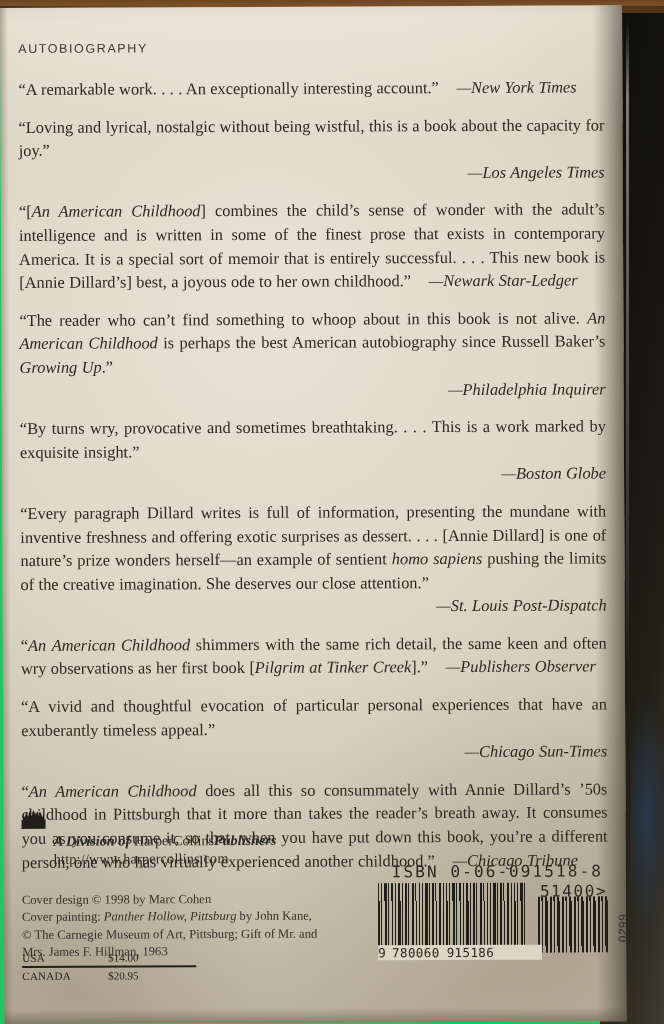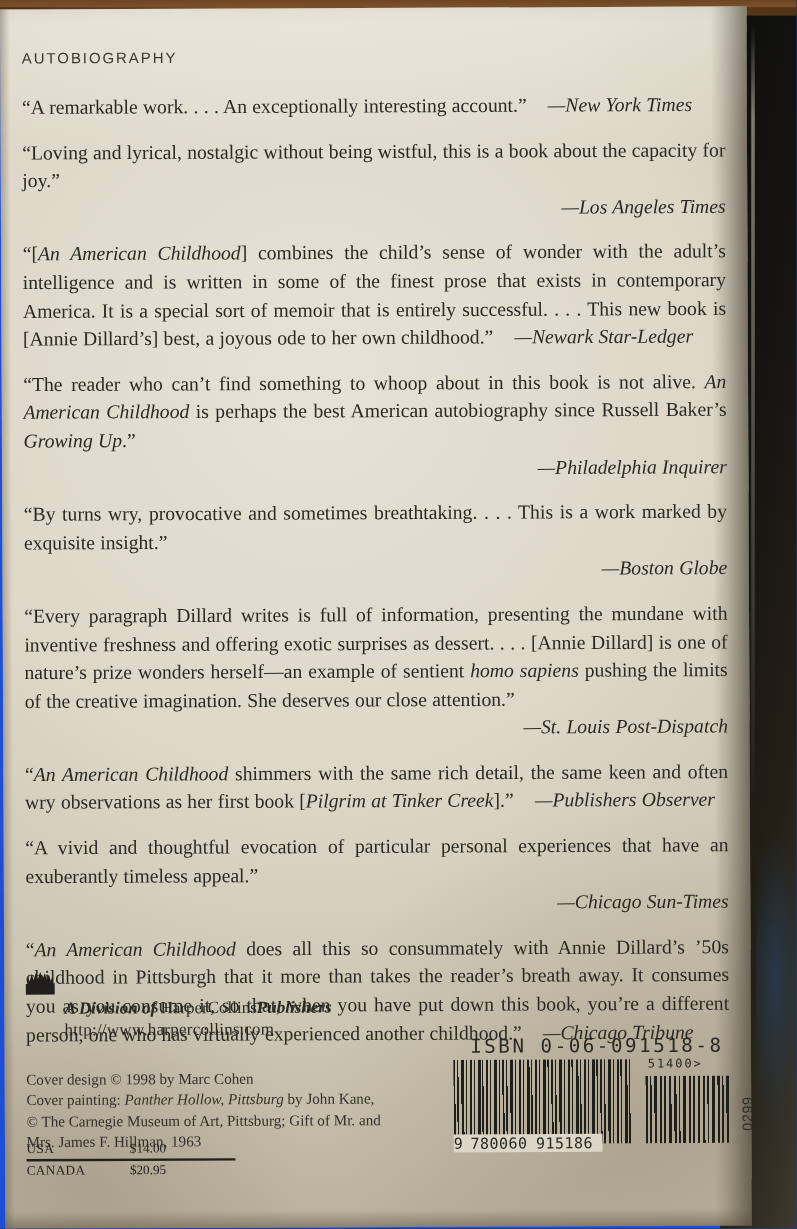--- a/index.html
+++ b/index.html
@@ -13,21 +13,21 @@
     overflow: hidden;
     font-family: "Liberation Serif", "DejaVu Serif", serif;
   }
 
   
   #photo {
     position: relative;
     width: 664px;
     height: 1024px;
     overflow: hidden;
-    background: #1d4ed8;
+    background: #22c55e;
   }
 
   
   .surface-right {
     position: absolute;
     top: 0;
     right: 0;
     width: 64px;
     height: 1024px;
     background: linear-gradient(100deg, #0d0d0c 0%, #14130f 35%, #232017 70%, #3d3a30 100%);
@@ -294,29 +294,29 @@
     background-image: repeating-linear-gradient(90deg,
       #201e19 0px, #201e19 1.8px, rgba(0,0,0,0) 1.8px, rgba(0,0,0,0) 3.6px,
       #201e19 3.6px, #201e19 5px, rgba(0,0,0,0) 5px, rgba(0,0,0,0) 7.4px,
       #201e19 7.4px, #201e19 9.6px, rgba(0,0,0,0) 9.6px, rgba(0,0,0,0) 12px);
   }
   .addon-digits {
     position: absolute;
     left: 162px;
     top: -1px;
     font-family: "DejaVu Sans Mono", "Liberation Mono", monospace;
-    font-size: 10px;
+    font-size: 16px;
     letter-spacing: 1.6px;
     color: #2a2822;
   }
   .ean-digits {
     position: absolute;
     left: 0;
     top: 62px;
-    width: 124px;
+    width: 164px;
     font-family: "DejaVu Sans Mono", "Liberation Mono", monospace;
     font-size: 12.5px;
     letter-spacing: .4px;
     color: #2a2822;
     background: #ddd6c7;
   }
   .ean-digits .lead { margin-right: 6px; }
   .ean-digits .grp { margin-right: 7px; }
   .vert-code {
     position: absolute;

